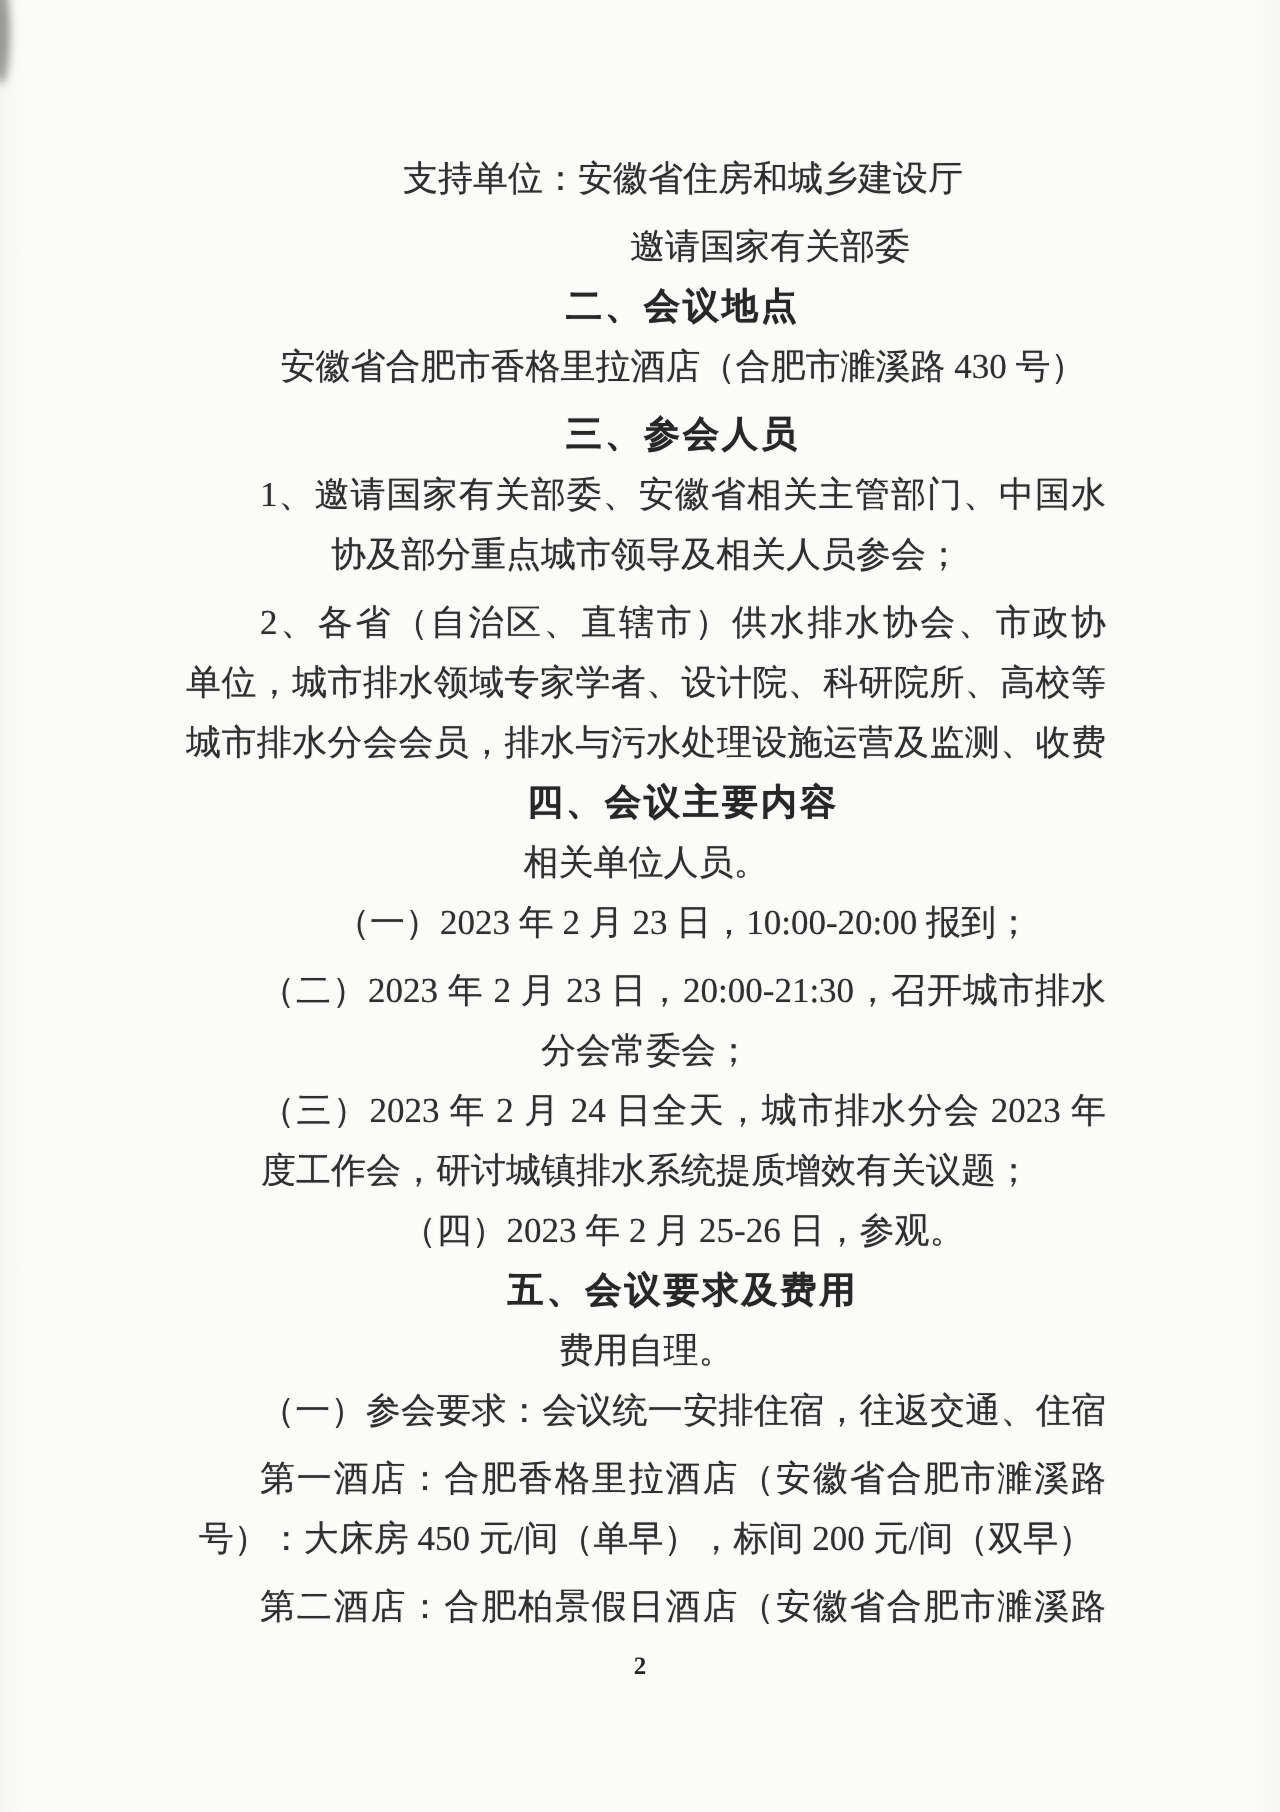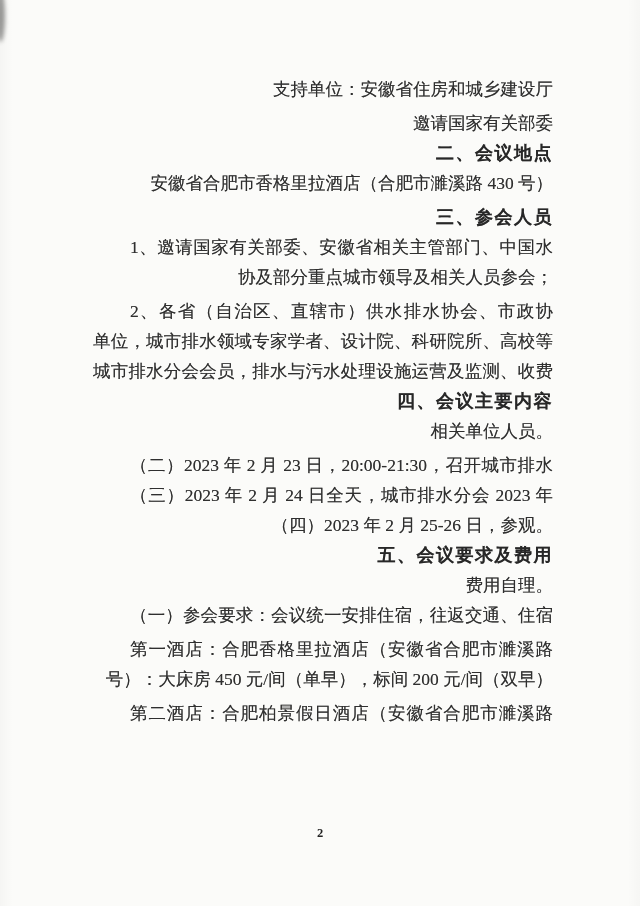--- a/index.html
+++ b/index.html
@@ -44,21 +44,21 @@
   .line.heading {
     font-family: Liberation Sans, sans-serif;
     font-weight: bold;
     font-size: 18px;
     letter-spacing: 1.5px;
     color: #272727;
   }
   .indent-first { text-indent: 37px; }
   .indent-hang  { text-indent: 124px; }
   .indent-none  { text-indent: 0; }
-  .align-left    { text-align: right;  white-space: nowrap; }
+  .align-left    { text-align: center;  white-space: nowrap; }
   .align-justify { text-align: justify; text-align-last: justify; }
   .gap { margin-top: 4px; }
   .bold-prefix { font-weight: normal; }
   .pagenum {
     position: absolute;
     top: 826px;
     left: 0;
     width: 100%;
     text-align: center;
     font-family: "Liberation Serif", "DejaVu Serif", serif;
@@ -77,22 +77,25 @@
       <div class="line heading indent-first align-left">二、会议地点</div>
       <div class="line body indent-first align-left">安徽省合肥市香格里拉酒店（合肥市濉溪路 430 号）</div>
       <div class="line heading indent-first align-left gap">三、参会人员</div>
       <div class="line body indent-first align-justify">1、邀请国家有关部委、安徽省相关主管部门、中国水</div>
       <div class="line body indent-none align-left">协及部分重点城市领导及相关人员参会；</div>
       <div class="line body indent-first align-justify gap">2、各省（自治区、直辖市）供水排水协会、市政协会，</div>
       <div class="line body indent-none align-justify">单位，城市排水领域专家学者、设计院、科研院所、高校等</div>
       <div class="line body indent-none align-justify">城市排水分会会员，排水与污水处理设施运营及监测、收费</div>
       <div class="line heading indent-first align-left">四、会议主要内容</div>
       <div class="line body indent-none align-left">相关单位人员。</div>
+      <div class="line body indent-first align-left">（一）2023 年 2 月 23 日，10:00-20:00 报到；</div>
       <div class="line body indent-first align-justify gap">（二）2023 年 2 月 23 日，20:00-21:30，召开城市排水</div>
+      <div class="line body indent-none align-left">分会常委会；</div>
       <div class="line body indent-first align-justify">（三）2023 年 2 月 24 日全天，城市排水分会 2023 年年</div>
+      <div class="line body indent-none align-left">度工作会，研讨城镇排水系统提质增效有关议题；</div>
       <div class="line body indent-first align-left">（四）2023 年 2 月 25-26 日，参观。</div>
       <div class="line heading indent-first align-left">五、会议要求及费用</div>
       <div class="line body indent-none align-left">费用自理。</div>
       <div class="line body indent-first align-justify">（一）参会要求：会议统一安排住宿，往返交通、住宿</div>
       <div class="line body indent-first align-justify gap"><span class="bold-prefix">第一酒店：</span>合肥香格里拉酒店（安徽省合肥市濉溪路 256</div>
       <div class="line body indent-none align-left">号）：大床房 450 元/间（单早），标间 200 元/间（双早）</div>
       <div class="line body indent-first align-justify gap"><span class="bold-prefix">第二酒店：</span>合肥柏景假日酒店（安徽省合肥市濉溪路 188</div>
     </div>
   <div class="pagenum">2</div>
 </div>

